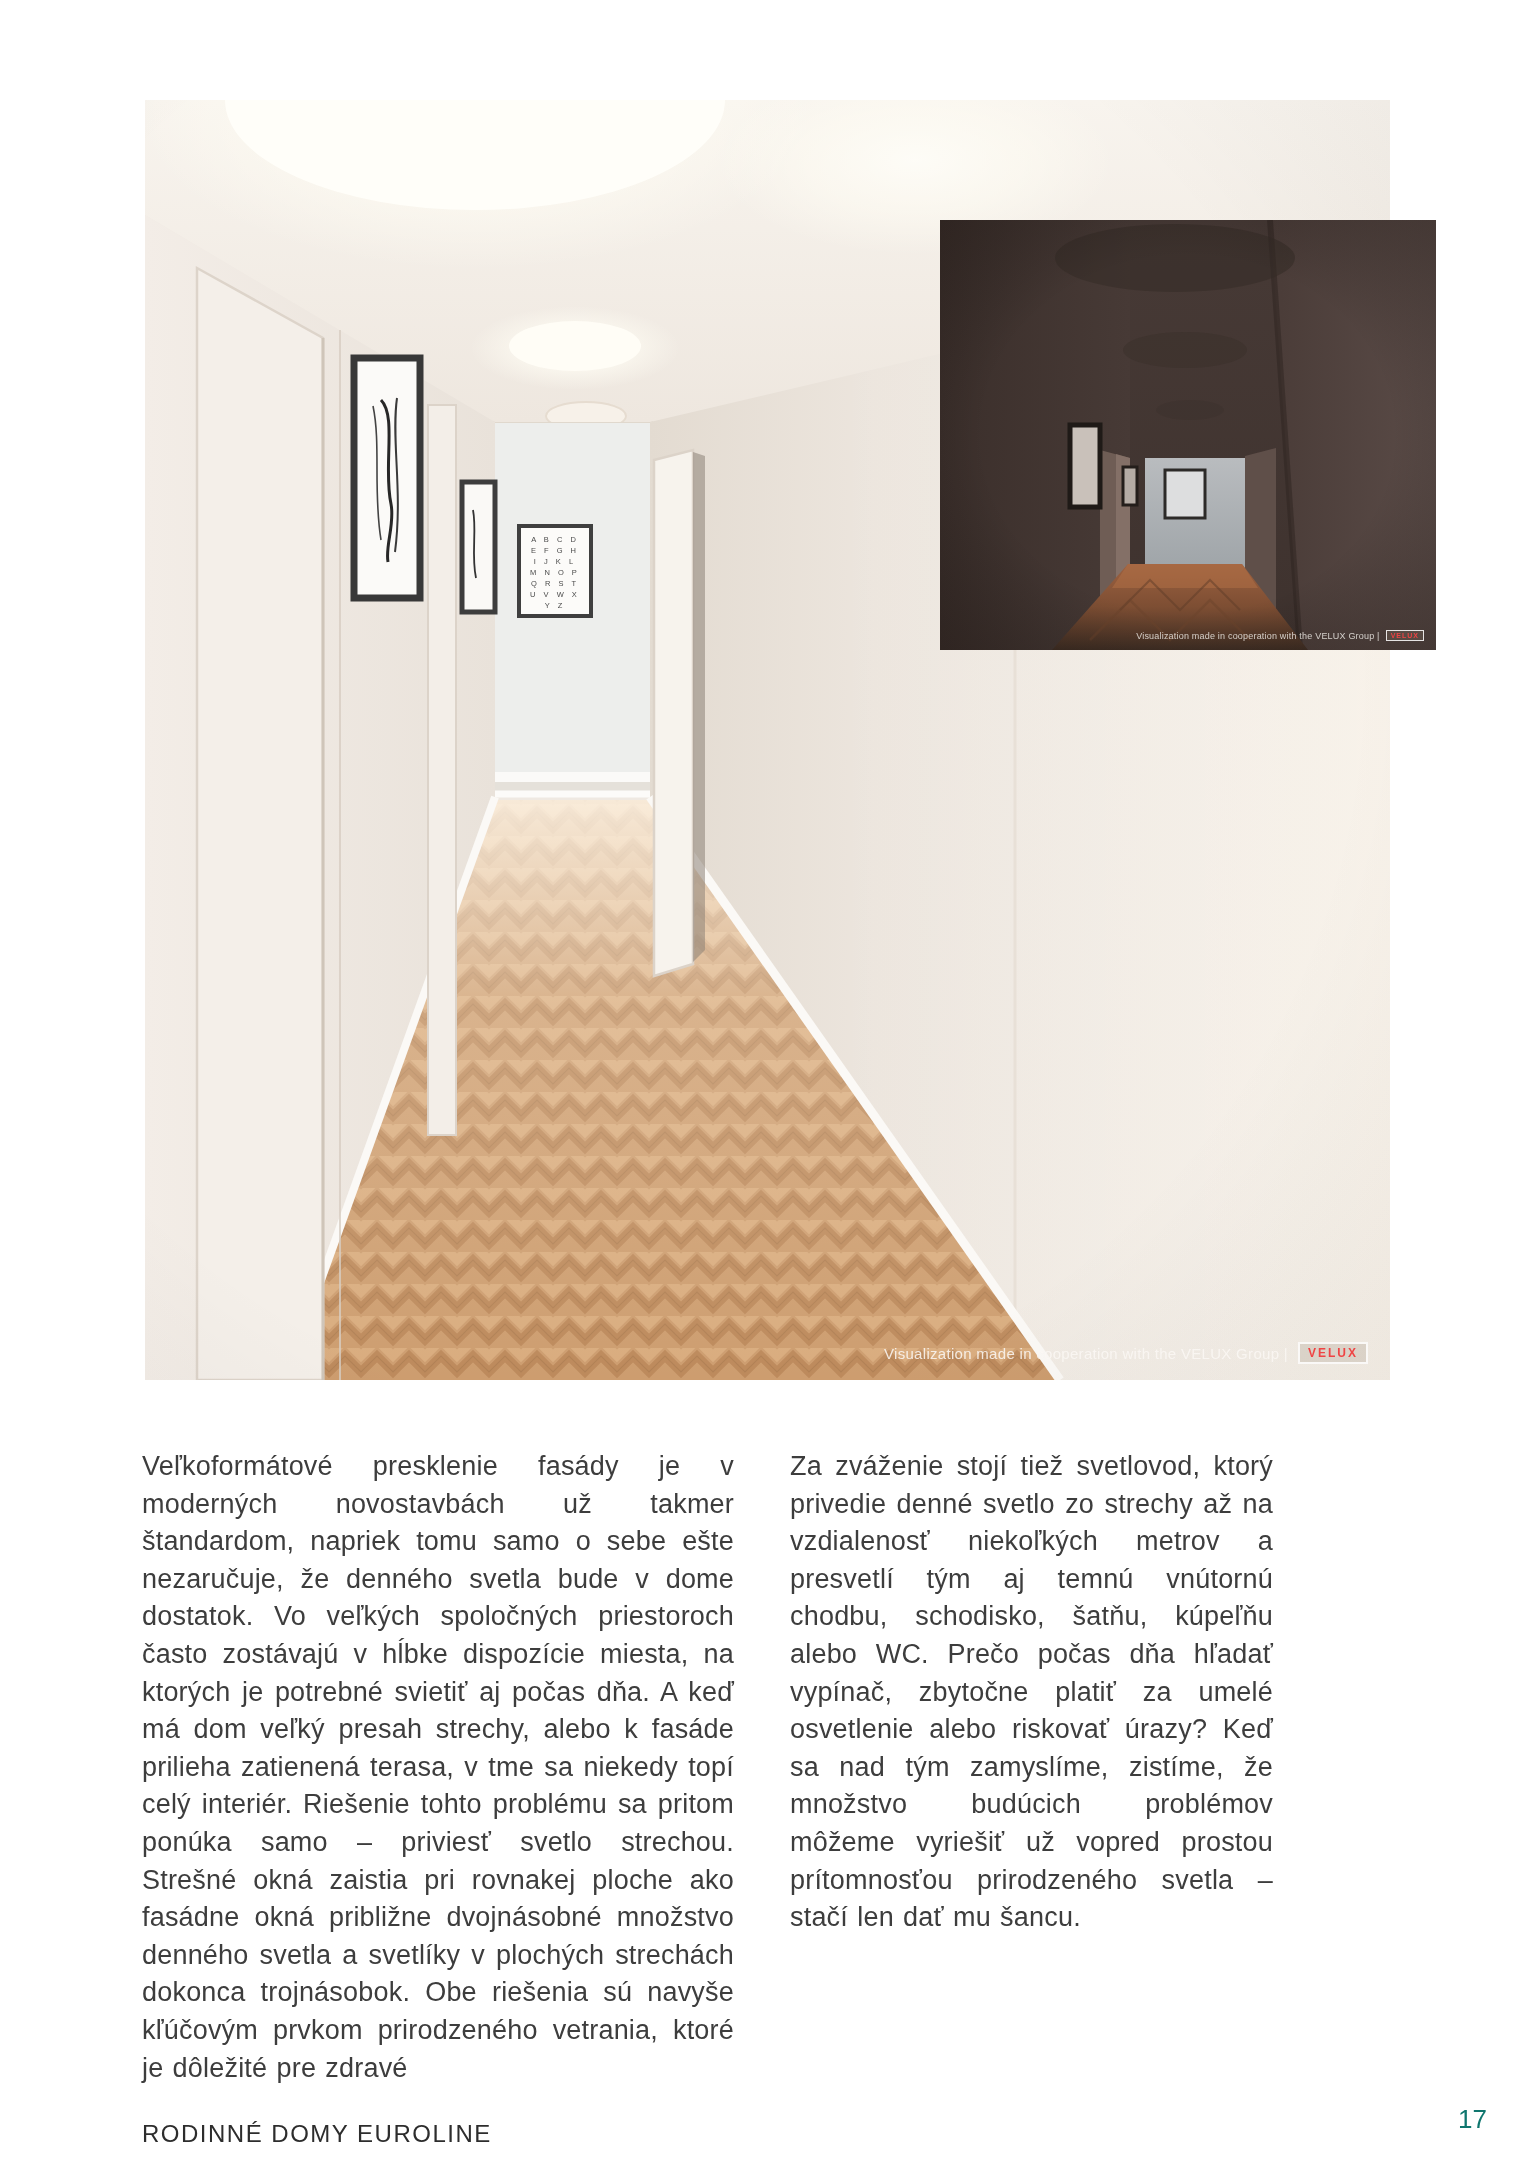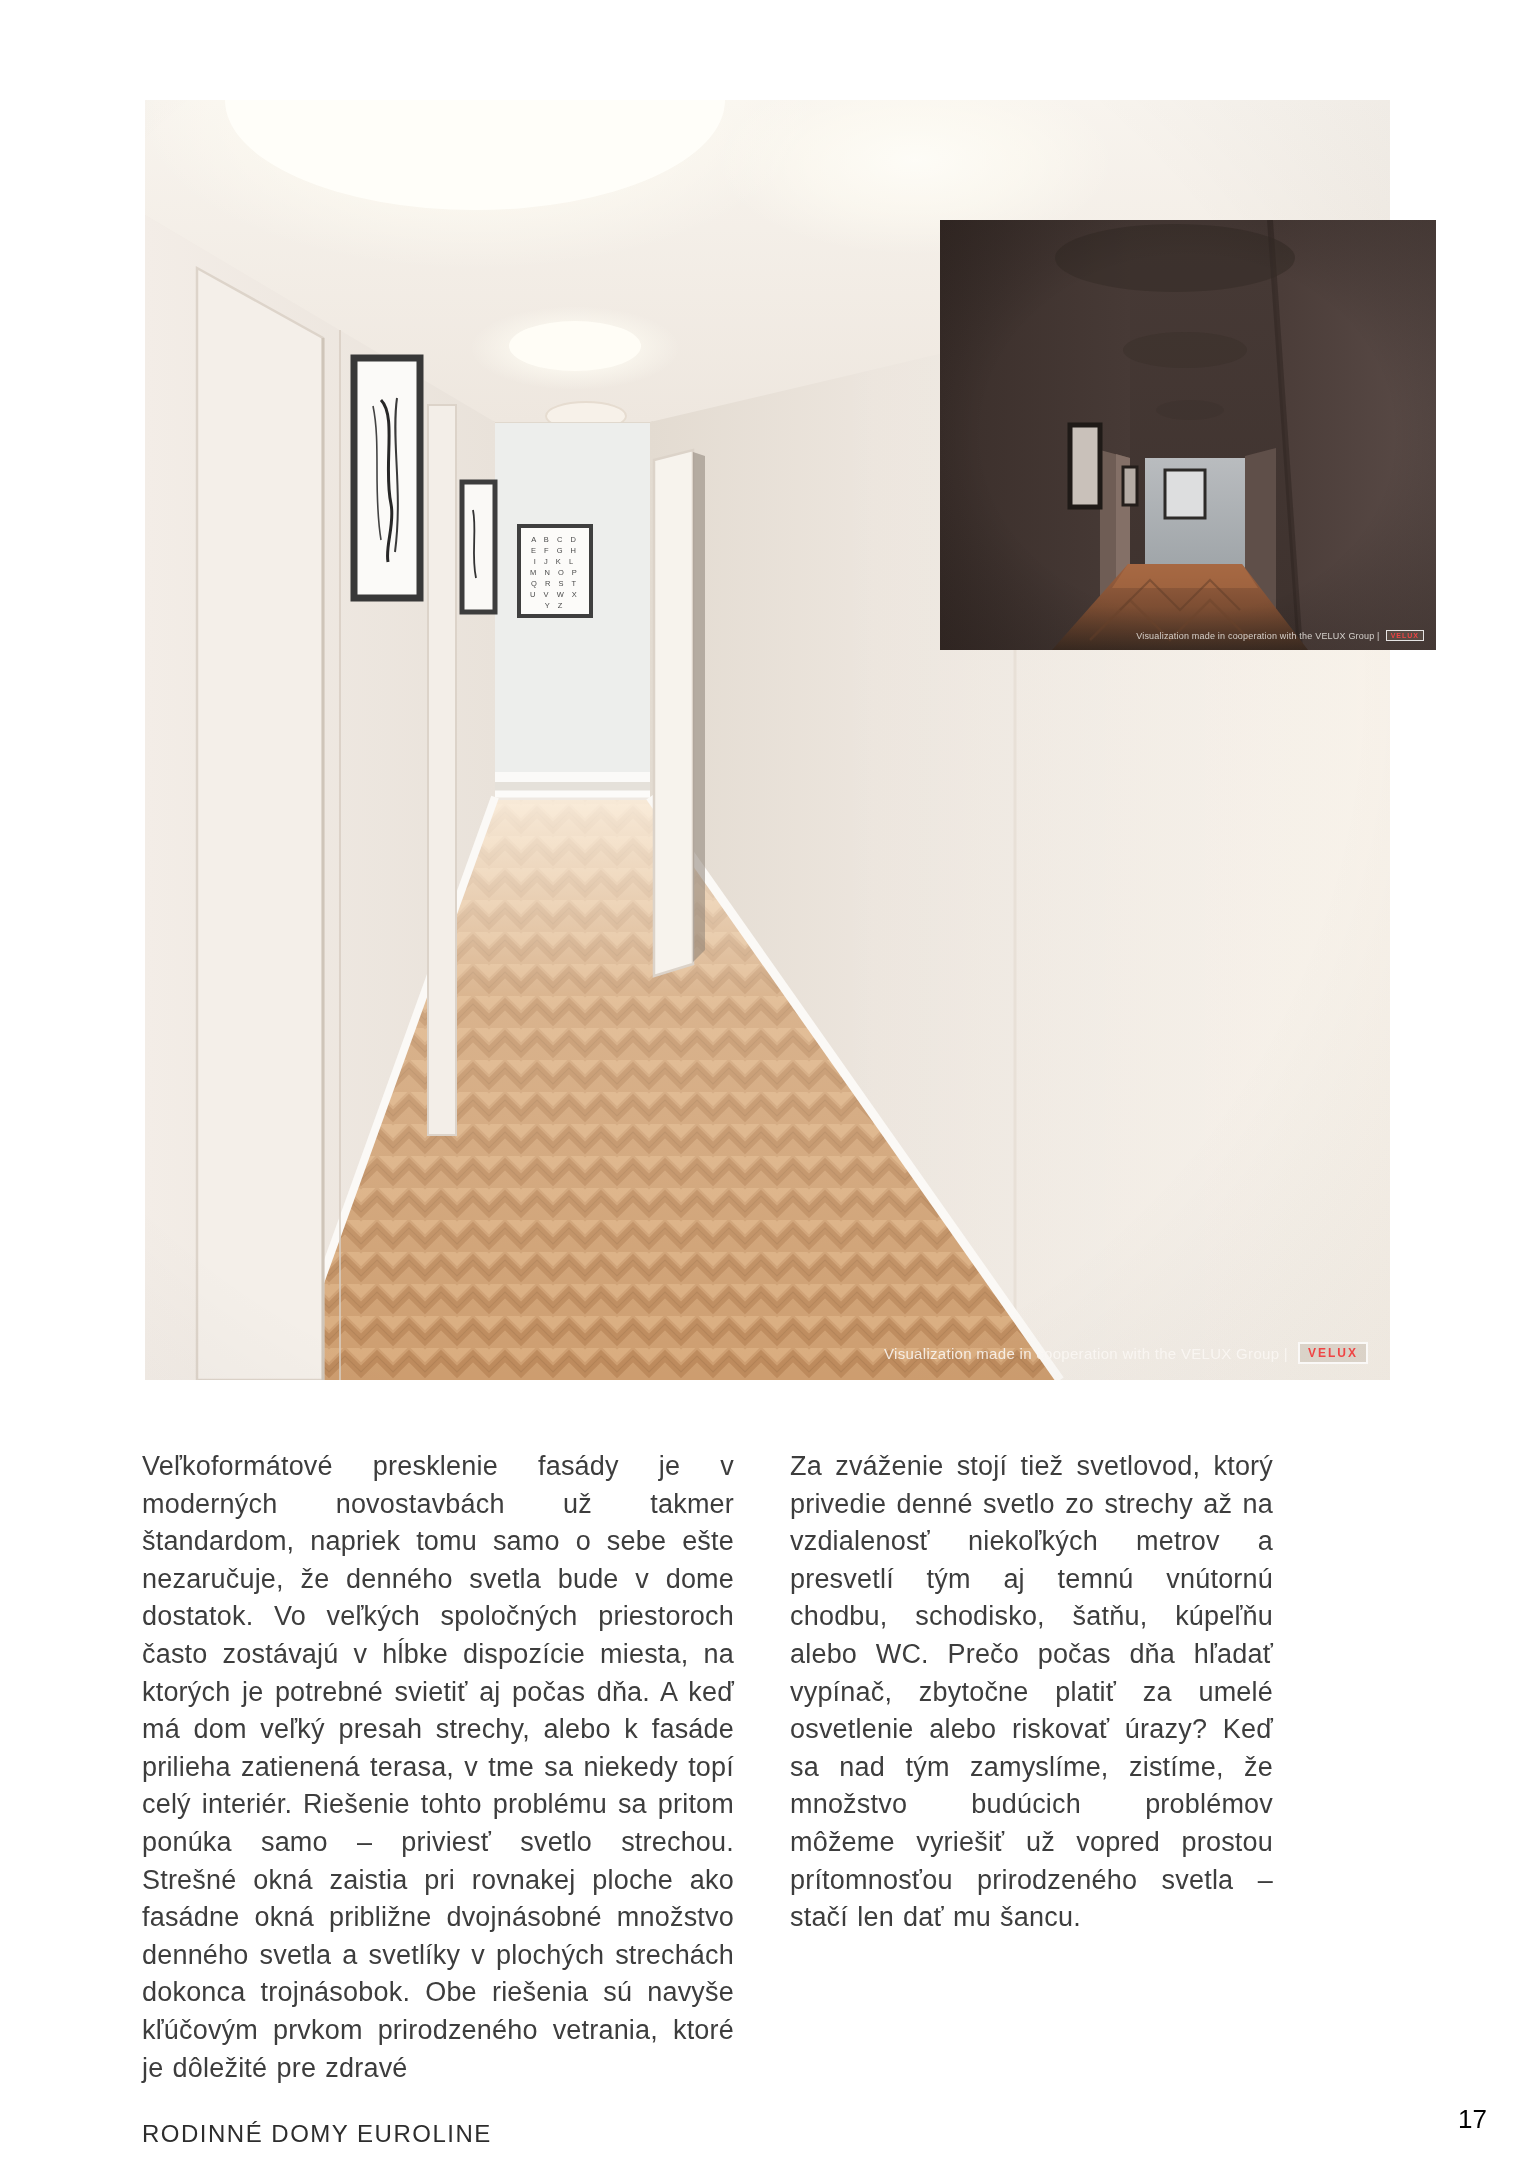--- a/index.html
+++ b/index.html
@@ -25,21 +25,21 @@
 
   .article { position:absolute; left:142px; top:1448px; width:1131px; color:#3d3d3d;
     font-size:27px; line-height:37.6px; text-align:justify; letter-spacing:.2px; word-spacing:1.5px; }
   .col { position:absolute; top:0; }
   .col1 { left:0; width:592px; }
   .col2 { left:648px; width:483px; }
   .col2 p + p { margin-top:37px; }
 
   .footer-left { position:absolute; left:142px; top:2106px; font-size:24px;
     letter-spacing:1.5px; color:#2d2d2d;margin-top:14px; }
-  .page-number { position:absolute; right:41px; top:2104px; font-size:26px; color:#000000; }
+  .page-number { position:absolute; right:41px; top:2104px; font-size:26px; color:#0f766e; }
 </style>
 </head>
 <body>
 
 <div class="page">
 
   <figure class="main-photo">
     <svg viewBox="0 0 1245 1280" preserveAspectRatio="none">
       <defs>
         <linearGradient id="ceilG" x1="0" y1="0" x2="0" y2="1">

